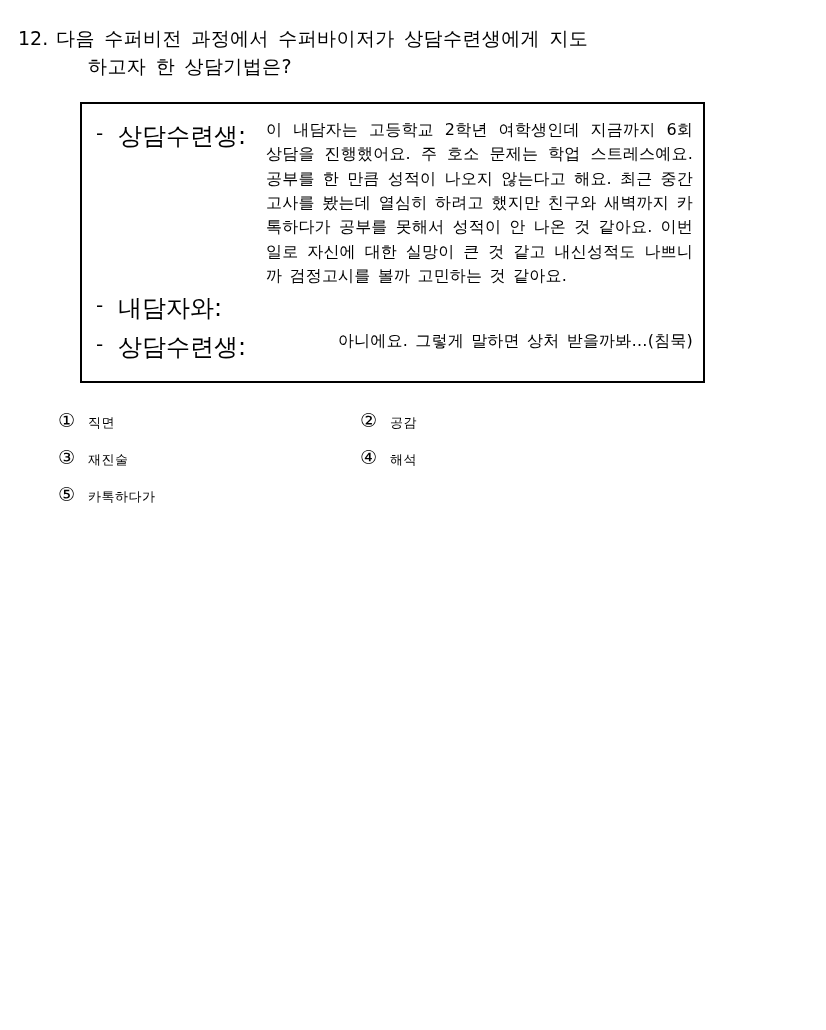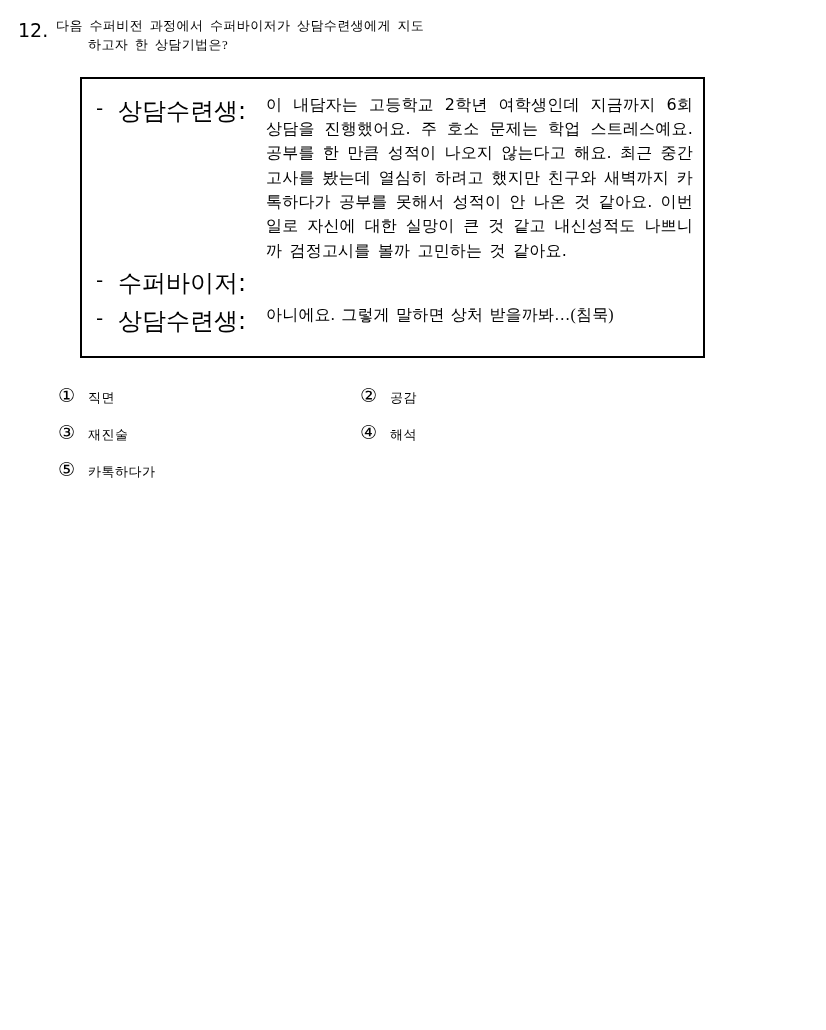--- a/index.html
+++ b/index.html
@@ -12,45 +12,44 @@
     height: 1030px;
     font-family: "DejaVu Sans", sans-serif;
     color: #000000;
     overflow: hidden;
   }
   .page {
     position: relative;
     width: 826px;
     height: 812px;
     box-sizing: border-box;
-    padding: 17px 18px 0 18px;
+    padding: 25px 18px 0 18px;
   }
 
   
   .question {
     display: flex;
     align-items: flex-start;
     font-size: 19px;
     line-height: 1.45;
   }
   .q-num {
     width: 38px;
     flex: 0 0 38px;
     text-align: right;
     padding-right: 9px;
     box-sizing: border-box;
     font-size: 19px;
   }
   .q-text {
     flex: 1 1 auto;
-    font-size: 13px;
+    font-size: 19px;
     letter-spacing: 0.4px;
     word-spacing: 3px;
     max-width: 700px;
-    font-family: Liberation Serif, serif;
   }
   .q-line2 {
     display: block;
     margin-left: 32px;
   }
 
   
   .box {
     margin: 22px 0 0 62px;
     width: 625px;
@@ -78,22 +77,21 @@
   .utter {
     flex: 1 1 auto;
     font-size: 16px;
     line-height: 1.52;
     text-align: justify;
     text-justify: inter-character;
     word-spacing: 2px;
     letter-spacing: 0.2px;
   }
   .utter.last-left {
-    text-align: left;
-    font-family: Liberation Serif, serif;
+    text-align: right;
   }
 
   
   .options {
     margin: 26px 0 0 40px;
     width: 560px;
   }
   .opt-row {
     display: flex;
     margin-bottom: 14px;
@@ -133,21 +131,21 @@
   <div class="box">
 
     <div class="turn">
       <div class="dash">-</div>
       <div class="speaker">상담수련생:</div>
       <div class="utter">이 내담자는 고등학교 2학년 여학생인데 지금까지 6회 상담을 진행했어요. 주 호소 문제는 학업 스트레스예요. 공부를 한 만큼 성적이 나오지 않는다고 해요. 최근 중간고사를 봤는데 열심히 하려고 했지만 친구와 새벽까지 카톡하다가 공부를 못해서 성적이 안 나온 것 같아요. 이번 일로 자신에 대한 실망이 큰 것 같고 내신성적도 나쁘니까 검정고시를 볼까 고민하는 것 같아요.</div>
     </div>
 
     <div class="turn">
       <div class="dash">-</div>
-      <div class="speaker">수퍼바이저:</div>
+      <div class="speaker">내담자와:</div>
     </div>
 
     <div class="turn">
       <div class="dash">-</div>
       <div class="speaker">상담수련생:</div>
       <div class="utter last-left">아니에요. 그렇게 말하면 상처 받을까봐…(침묵)</div>
     </div>
 
   </div>
 

